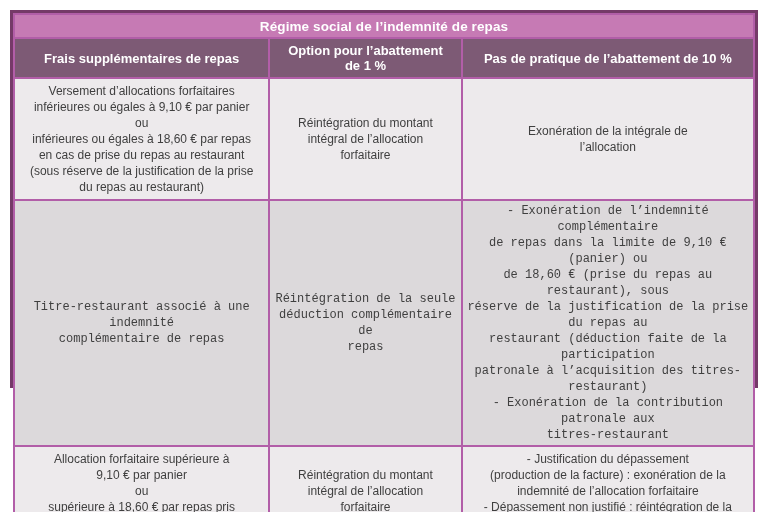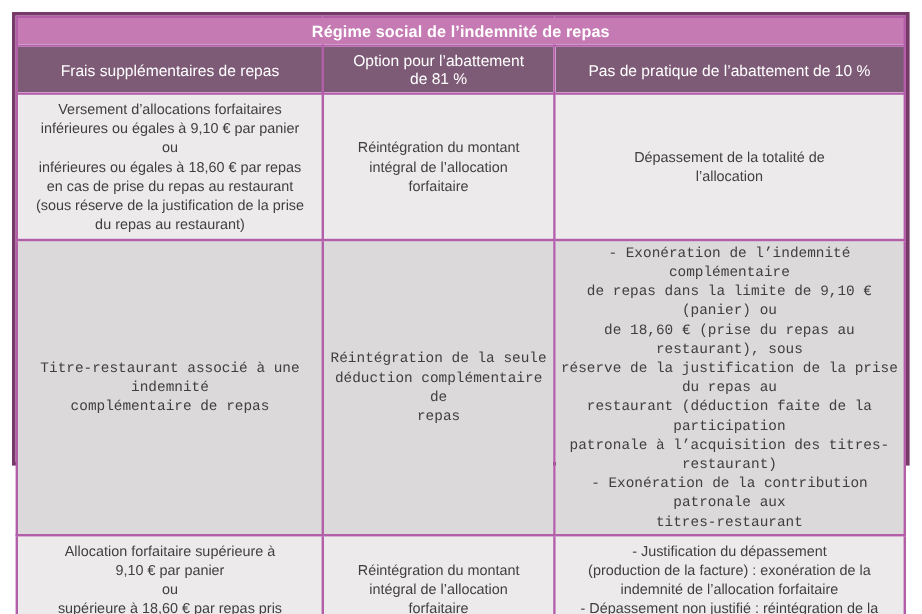--- a/index.html
+++ b/index.html
@@ -51,21 +51,21 @@
     color: var(--header-text, #ffffff);
     font-size: 13.5px;
     font-weight: bold;
     height: 24px;
     letter-spacing: 0.1px;
   }
   tr.header-row th {
     background: var(--header-bg, #7d5a75);
     color: var(--header-text, #ffffff);
     font-size: 13px;
-    font-weight: normal;
+    font-weight: bold;
     height: 40px;
     line-height: 15px;
   }
   tr.header-row th + th {
     border-left: 2px solid var(--header-divider, #c9b9c5);
   }
 
   tbody td {
     color: var(--body-text, #3f3f3f);
     font-size: 12px;
@@ -91,37 +91,37 @@
           <col class="c2">
           <col class="c3">
       </colgroup>
       <thead>
         <tr class="title-row">
           <th colspan="3">Régime social de l’indemnité de repas</th>
         </tr>
         <tr class="header-row">
           <th>Frais supplémentaires de repas</th>
           <th>Option pour l’abattement
-de 81 %</th>
+de 1 %</th>
           <th>Pas de pratique de l’abattement de 10 %</th>
         </tr>
       </thead>
       <tbody>
         <tr class="row-light r1">
           <td>Versement d’allocations forfaitaires
 inférieures ou égales à 9,10 € par panier
 ou
 inférieures ou égales à 18,60 € par repas
 en cas de prise du repas au restaurant
 (sous réserve de la justification de la prise
 du repas au restaurant)</td>
           <td>Réintégration du montant
 intégral de l’allocation
 forfaitaire</td>
-          <td>Dépassement de la totalité de
+          <td>Exonération de la intégrale de
 l’allocation</td>
         </tr>
         <tr class="row-dark r2">
           <td>Titre-restaurant associé à une indemnité
 complémentaire de repas</td>
           <td>Réintégration de la seule
 déduction complémentaire de
 repas</td>
           <td>- Exonération de l’indemnité complémentaire
 de repas dans la limite de 9,10 € (panier) ou

